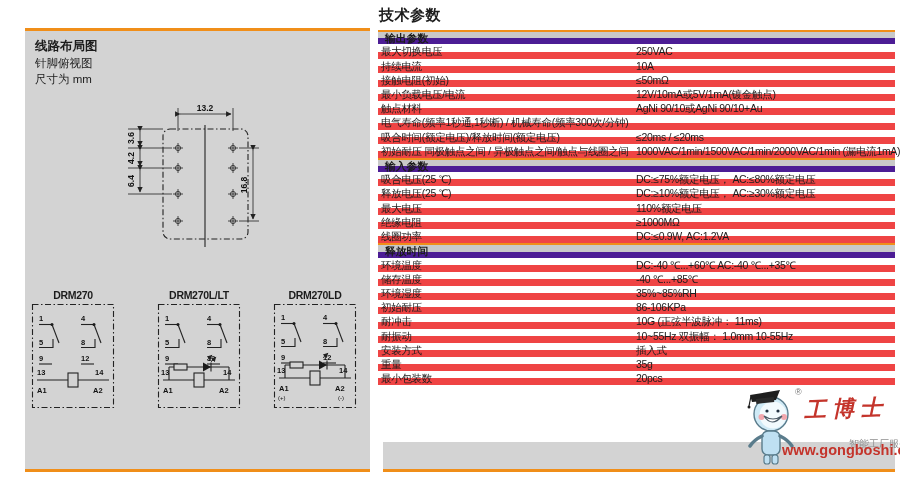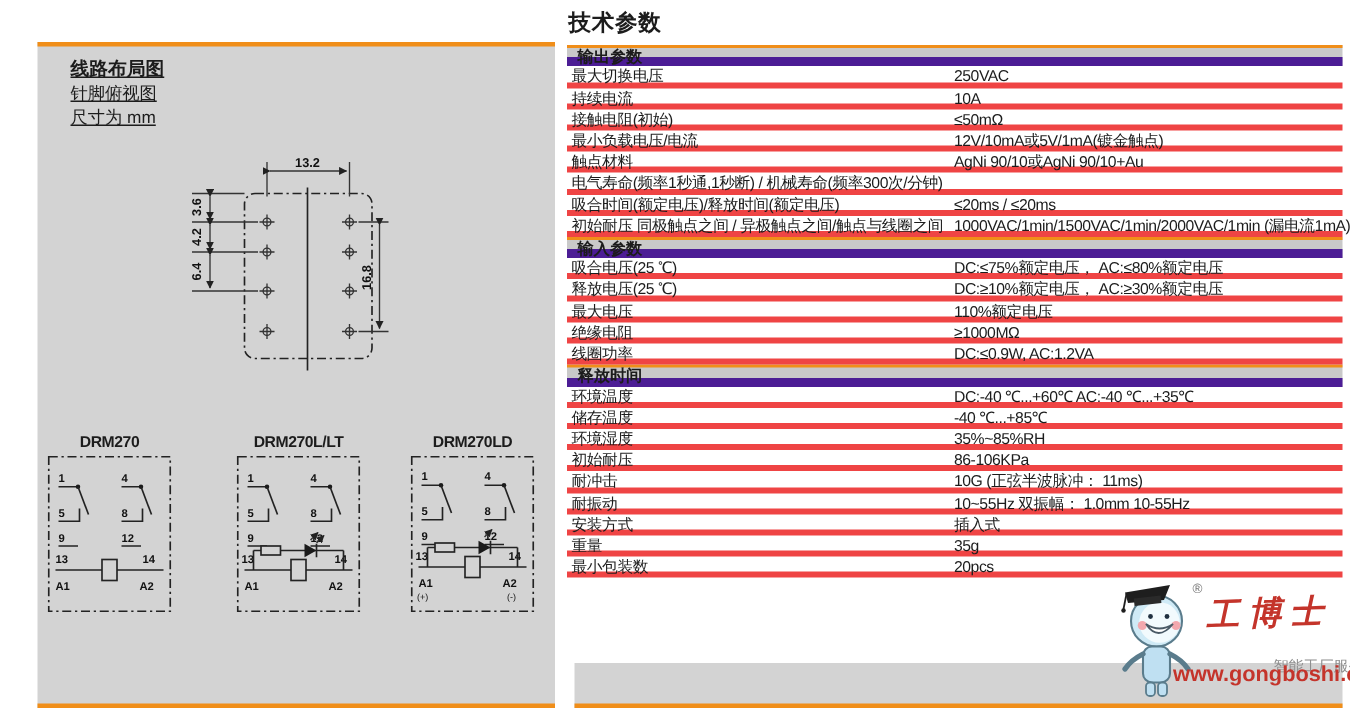--- a/index.html
+++ b/index.html
@@ -9,21 +9,21 @@
     --brand-red:#c4342b;
     --ink:#1c1c1c;
   }
   html,body{margin:0;padding:0;background:#fff;}
   .stage{position:relative;width:900px;height:478px;background:#fff;overflow:hidden;
          font-family:"Liberation Sans",sans-serif;color:var(--ink);}
 
   
   .left-panel{position:absolute;left:25px;top:28px;width:345px;height:438px;
     background:var(--panel-bg);border-top:3px solid var(--accent);border-bottom:3px solid var(--accent);}
-  .panel-text{position:absolute;left:22px;top:7px;text-decoration:underline;}
+  .panel-text{position:absolute;left:10px;top:7px;}
   .panel-title{font-size:12.5px;font-weight:bold;line-height:17px;}
   .panel-line{font-size:11.5px;line-height:16px;}
   .pin-svg{position:absolute;left:85px;top:70px;}
   .schem{position:absolute;top:257px;width:84px;text-align:center;}
   .schem-title{font-size:10.5px;font-weight:bold;height:15px;line-height:15px;letter-spacing:-0.3px;}
   svg{display:block;}
   .ln{stroke:#222;stroke-width:1.1;fill:none;}
   .thin{stroke:#333;stroke-width:0.9;fill:none;}
   .dash{stroke:#222;stroke-width:1.1;fill:none;stroke-dasharray:6 2.5 1.5 2.5;}
   .sv{font:bold 7.5px "Liberation Sans",sans-serif;fill:#111;}
@@ -31,21 +31,21 @@
   .dim{font:600 8.5px "Liberation Sans",sans-serif;fill:#111;}
   .fillbg{fill:var(--panel-bg);stroke:#222;stroke-width:1.1;}
   .solid{fill:#1a1a1a;stroke:none;}
 
   
   .tech{position:absolute;left:378px;top:0;width:517px;}
   .page-title{font-size:15px;font-weight:bold;padding:6px 0 5px 1px;letter-spacing:0.5px;}
   .sec-header{height:14.4px;box-sizing:border-box;background:var(--section-bg);
     border-top:2px solid var(--accent);border-bottom:6px solid #4c1d95;
     font-size:10.8px;font-weight:bold;line-height:12px;padding-left:7px;}
-  .t-row{position:relative;height:14.2px;box-sizing:border-box;border-bottom:4px solid #ef4444;}
+  .t-row{position:relative;height:14.2px;box-sizing:border-box;border-bottom:7px solid #ef4444;}
   .t-label{position:absolute;left:3px;top:1px;font-size:10.5px;line-height:12px;
     letter-spacing:-0.3px;white-space:nowrap;}
   .t-val{position:absolute;left:258px;top:1px;font-size:10.5px;line-height:12px;
     letter-spacing:-0.3px;white-space:nowrap;}
   .footer-bar{position:absolute;left:383px;top:442px;width:512px;height:27px;
     background:var(--panel-bg);border-bottom:3px solid var(--accent);}
 
   
   .watermark{position:absolute;left:738px;top:384px;width:162px;height:90px;z-index:5;}
   .wm-reg{position:absolute;left:57px;top:3px;font-size:9px;color:#777;}

